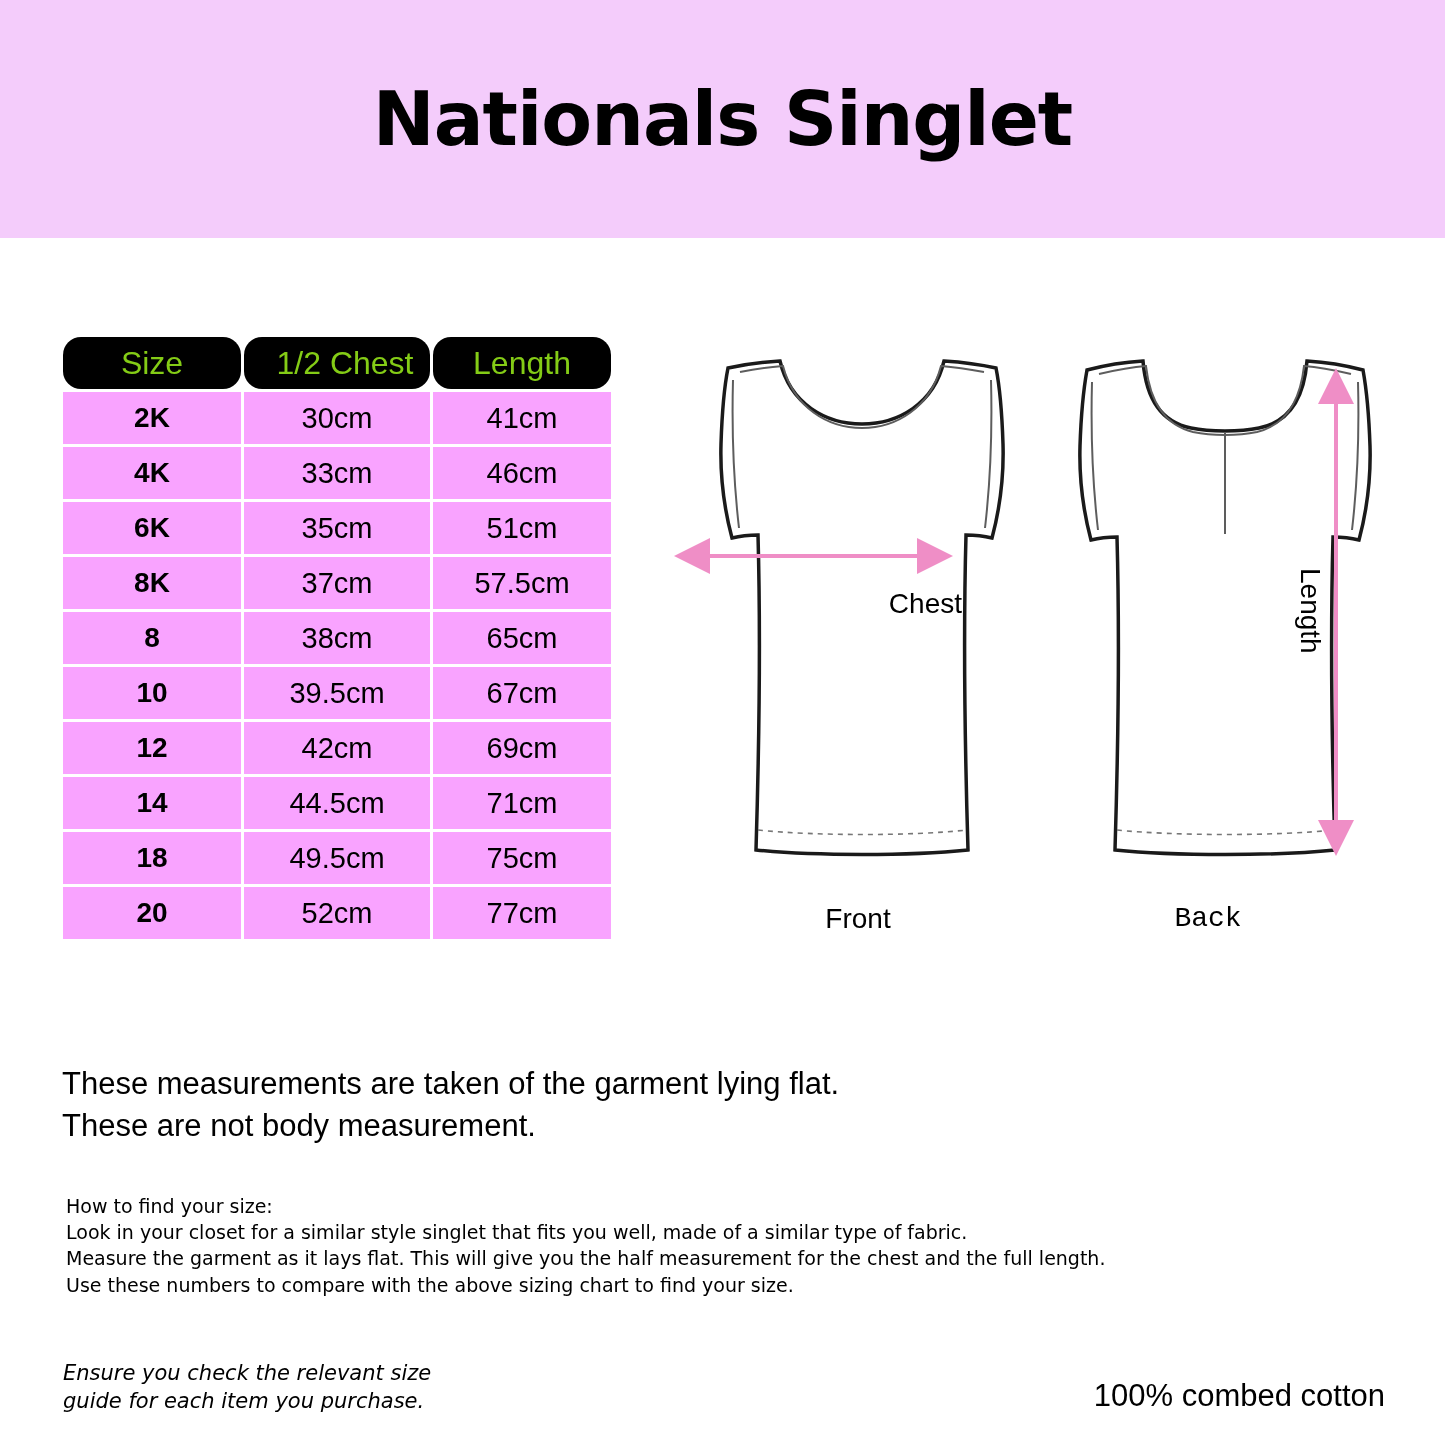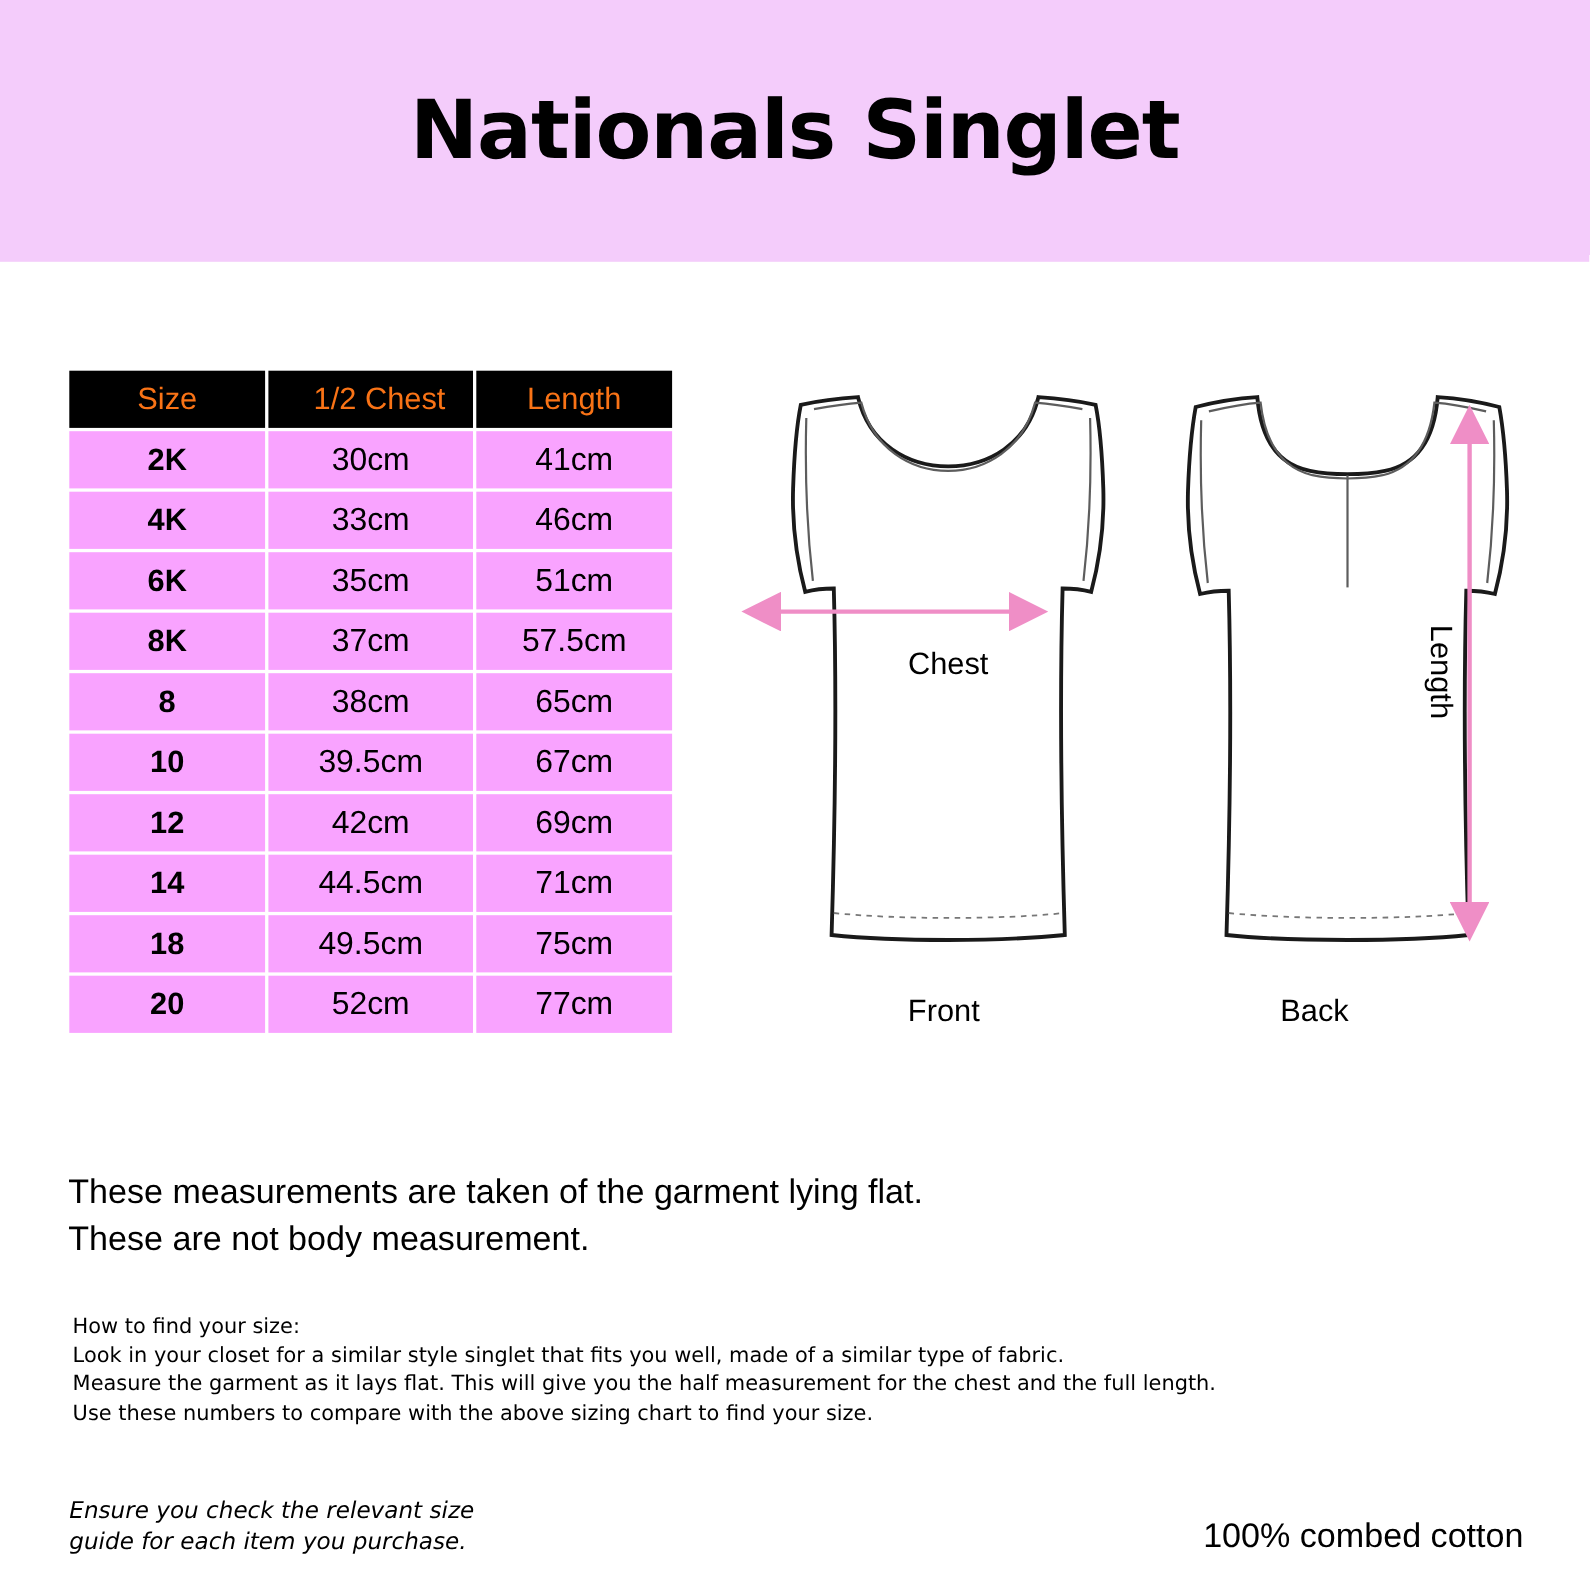--- a/index.html
+++ b/index.html
@@ -48,23 +48,24 @@
     margin: 0;
     height: 52px;
     text-align: center;
     vertical-align: middle;
     font-size: 30px;
     color: #000;
     font-family: "Liberation Sans", sans-serif;
   }
   .size-table th {
     background: #000000;
-    color: #f97316;
+    color: #84cc16;
     font-weight: normal;
-    font-size: 28px;
+    font-size: 32px;
+    border-radius: 18px;
   }
   .size-table th.col-size { width: 178px; }
   .size-table th.col-chest { width: 186px; padding-left: 16px; }
   .size-table th.col-length { width: 178px; }
   .size-table td.cell-size {
     background: #f9a3ff;
     font-weight: bold;
     font-size: 28px;
   }
   .size-table td.cell-val {
@@ -81,28 +82,28 @@
     height: 580px;
   }
   .garment-caption {
     position: absolute;
     font-size: 28px;
     color: #000;
     text-align: center;
     width: 200px;
   }
   .cap-front { left: 118px; top: 545px; }
-  .cap-back  { left: 455px; top: 545px; }
+  .cap-back  { left: 468px; top: 545px; font-family: Liberation Mono, monospace; }
 
   .chest-label {
     position: absolute;
     left: 122px;
     top: 230px;
     width: 200px;
-    text-align: center;
+    text-align: right;
     font-size: 28px;
     color: #000;
   }
   .length-label {
     position: absolute;
     left: 686px;
     top: 210px;
     font-size: 28px;
     color: #000;
     transform: rotate(90deg);

